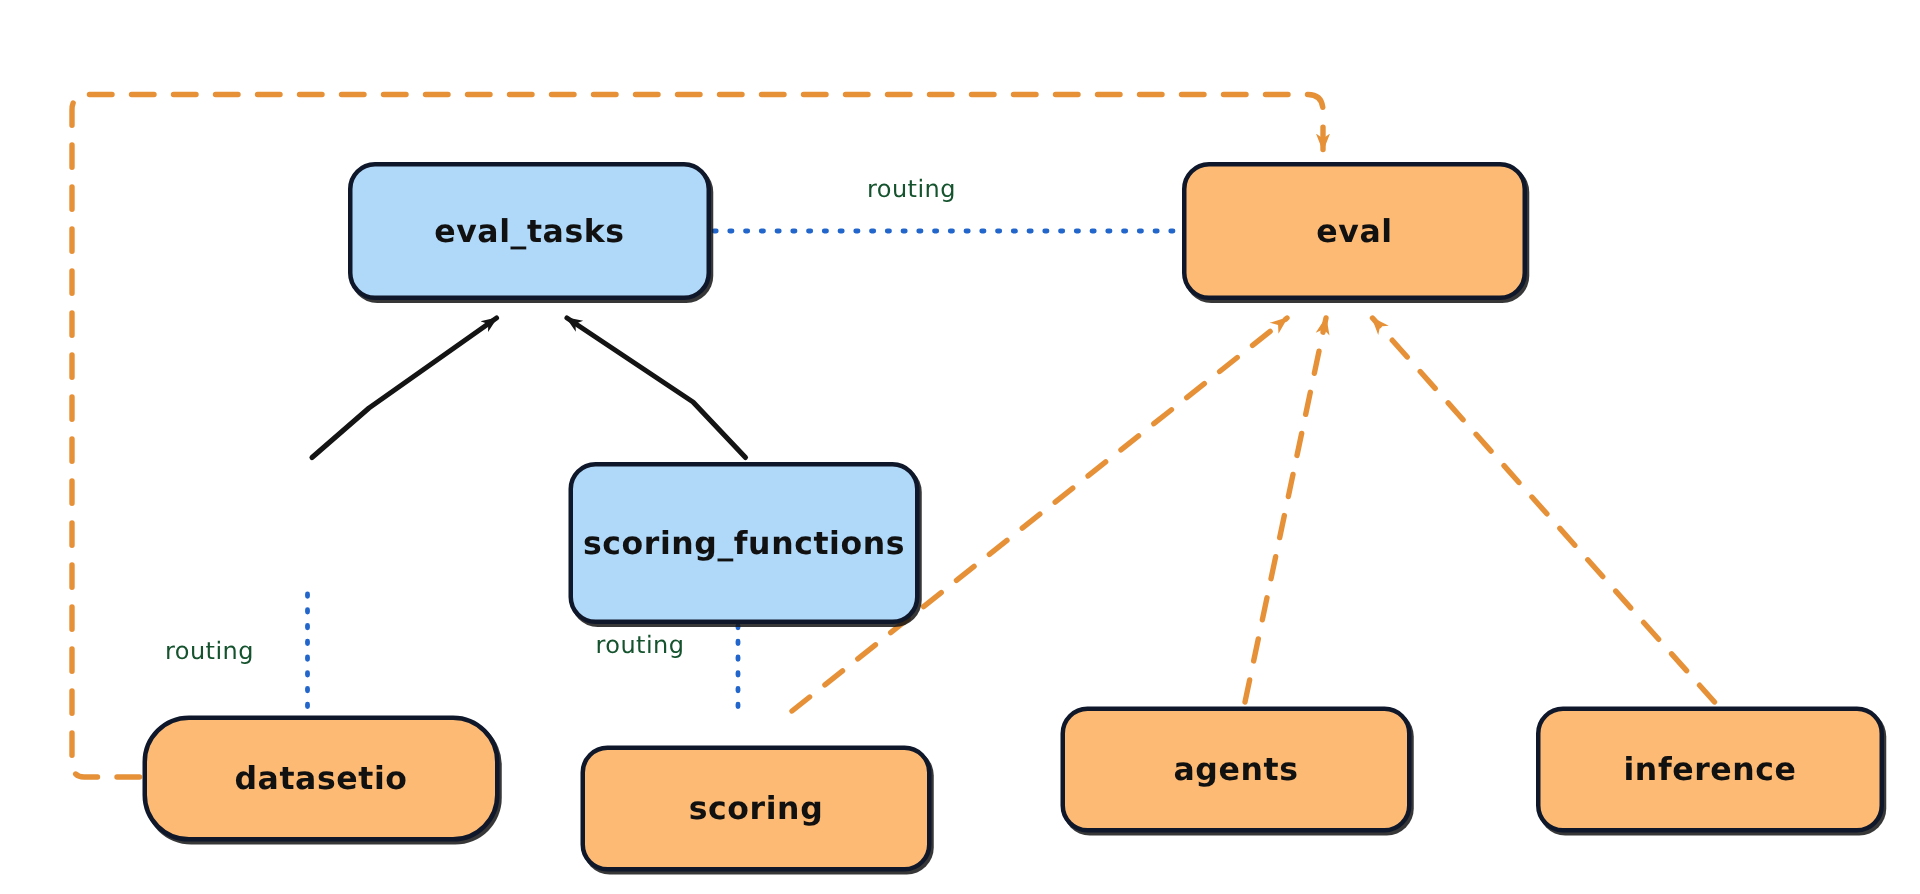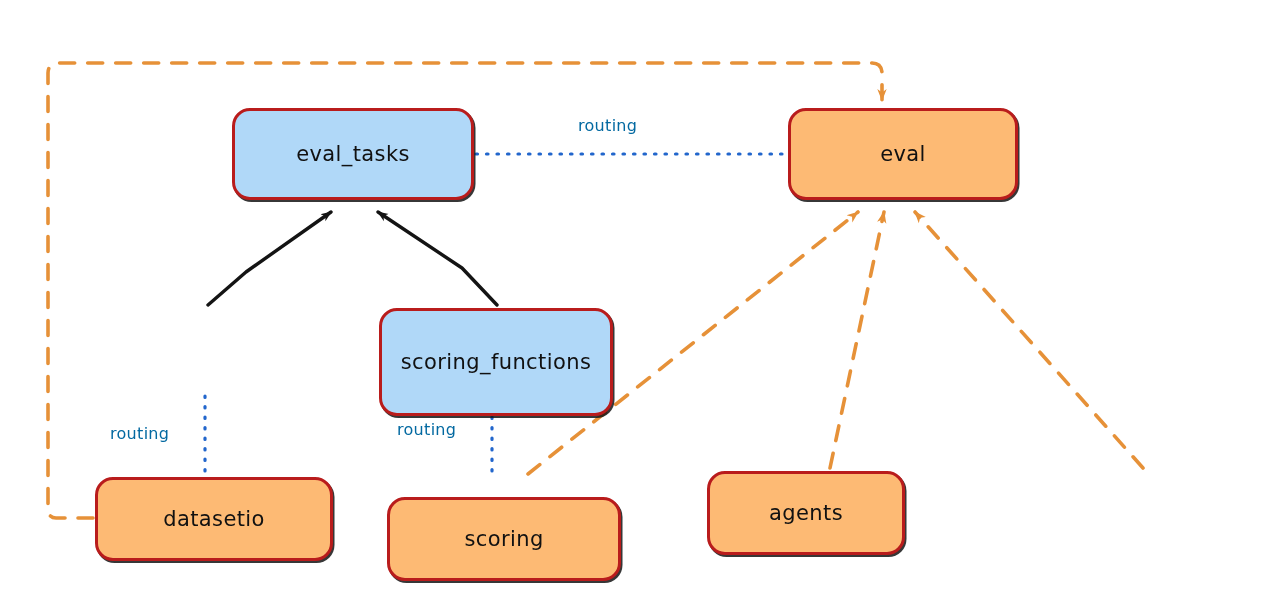--- a/index.html
+++ b/index.html
@@ -21,48 +21,49 @@
     position: absolute;
     left: 0;
     top: 0;
     width: 1280px;
     height: 596px;
     pointer-events: none;
   }
   .node {
     position: absolute;
     box-sizing: border-box;
-    border: 3px solid #b91c1c;
+    border: 3px solid #0f172a;
     border-radius: 18px;
     display: flex;
     align-items: center;
     justify-content: center;
     text-align: center;
     color: #111111;
     font-family: "DejaVu Sans", sans-serif;
     font-size: 21px;
     letter-spacing: 0.4px;
     box-shadow: 1.5px 2px 0 rgba(20,20,20,0.85);
+    font-weight: bold;
   }
   .node.api {
     background: #b0d8f8;
   }
   .node.provider {
     background: #fdba74;
   }
   .node-label {
     display: block;
     padding: 0 8px;
     white-space: nowrap;
   }
   .edge-label {
     position: absolute;
     font-family: "DejaVu Sans", sans-serif;
     font-size: 16px;
-    color: #0369a1;
+    color: #14532d;
     white-space: nowrap;
     letter-spacing: 0.3px;
   }
 </style>
 </head>
 <body>
 
 <div id="canvas">
 
   <svg id="edges" viewBox="0 0 1280 596" xmlns="http://www.w3.org/2000/svg">
@@ -100,32 +101,35 @@
 
   <div class="node provider" style="left:788px; top:108px; width:230px; height:92px;">
     <span class="node-label">eval</span>
   </div>
 
 
   <div class="node api" style="left:379px; top:308px; width:234px; height:108px;">
     <span class="node-label">scoring_functions</span>
   </div>
 
-  <div class="node provider" style="left:95px; top:477px; width:238px; height:84px;">
+  <div class="node provider" style="left:95px; top:477px; width:238px; height:84px;border-radius:31px;">
     <span class="node-label">datasetio</span>
   </div>
 
   <div class="node provider" style="left:387px; top:497px; width:234px; height:84px;">
     <span class="node-label">scoring</span>
   </div>
 
-  <div class="node provider" style="left:707px; top:471px; width:198px; height:84px;">
+  <div class="node provider" style="left:707px; top:471px; width:234px; height:84px;">
     <span class="node-label">agents</span>
   </div>
 
+  <div class="node provider" style="left:1024px; top:471px; width:232px; height:84px;">
+    <span class="node-label">inference</span>
+  </div>
 
   <div class="edge-label" style="left:578px; top:116px;">routing</div>
 
   <div class="edge-label" style="left:110px; top:424px;">routing</div>
 
   <div class="edge-label" style="left:397px; top:420px;">routing</div>
 
 </div>
 
 </body></html>

